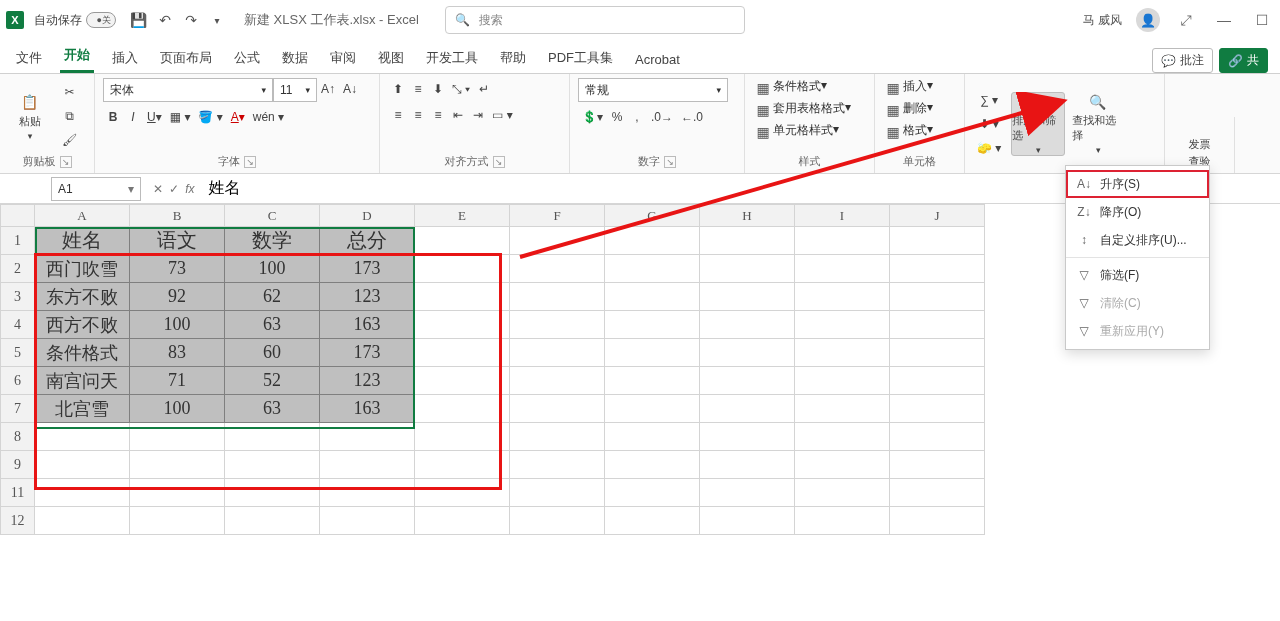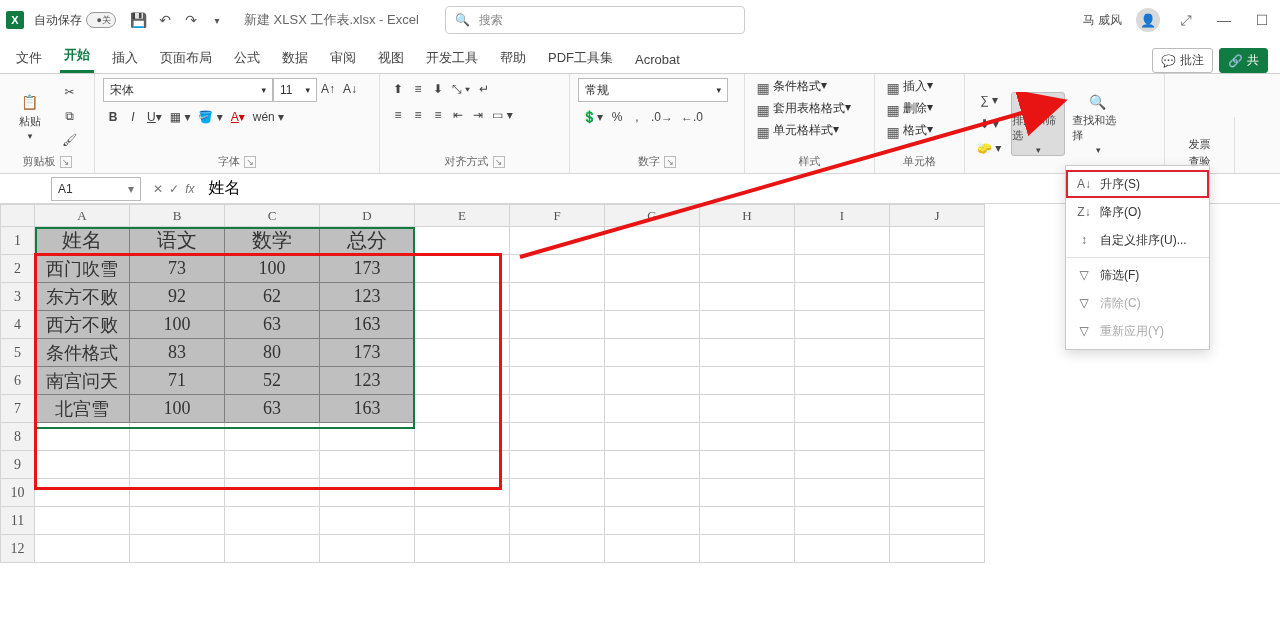--- a/index.html
+++ b/index.html
@@ -405,21 +405,21 @@
           <td class="cell" style="background:#fff;border:1px solid #d4d4d4;"></td>
           <td class="cell" style="background:#fff;border:1px solid #d4d4d4;"></td>
           <td class="cell" style="background:#fff;border:1px solid #d4d4d4;"></td>
           <td class="cell" style="background:#fff;border:1px solid #d4d4d4;"></td>
           <td class="cell" style="background:#fff;border:1px solid #d4d4d4;"></td>
         </tr>
     <tr class="data-region">
           <td class="rowhdr">5</td>
       <td class="cell">条件格式</td>
           <td class="cell">83</td>
-          <td class="cell">80</td>
+          <td class="cell">60</td>
           <td class="cell">173</td>
       <td class="cell" style="background:#fff;border:1px solid #d4d4d4;"></td>
           <td class="cell" style="background:#fff;border:1px solid #d4d4d4;"></td>
           <td class="cell" style="background:#fff;border:1px solid #d4d4d4;"></td>
           <td class="cell" style="background:#fff;border:1px solid #d4d4d4;"></td>
           <td class="cell" style="background:#fff;border:1px solid #d4d4d4;"></td>
           <td class="cell" style="background:#fff;border:1px solid #d4d4d4;"></td>
         </tr>
     <tr class="data-region">
           <td class="rowhdr">6</td>
@@ -456,33 +456,20 @@
           <td class="cell"></td>
           <td class="cell"></td>
           <td class="cell"></td>
           <td class="cell"></td>
           <td class="cell"></td>
           <td class="cell"></td>
           <td class="cell"></td>
         </tr>
     <tr>
           <td class="rowhdr">9</td>
-          <td class="cell"></td>
-          <td class="cell"></td>
-          <td class="cell"></td>
-          <td class="cell"></td>
-          <td class="cell"></td>
-          <td class="cell"></td>
-          <td class="cell"></td>
-          <td class="cell"></td>
-          <td class="cell"></td>
-          <td class="cell"></td>
-        </tr>
-    <tr>
-          <td class="rowhdr">10</td>
           <td class="cell"></td>
           <td class="cell"></td>
           <td class="cell"></td>
           <td class="cell"></td>
           <td class="cell"></td>
           <td class="cell"></td>
           <td class="cell"></td>
           <td class="cell"></td>
           <td class="cell"></td>
           <td class="cell"></td>

